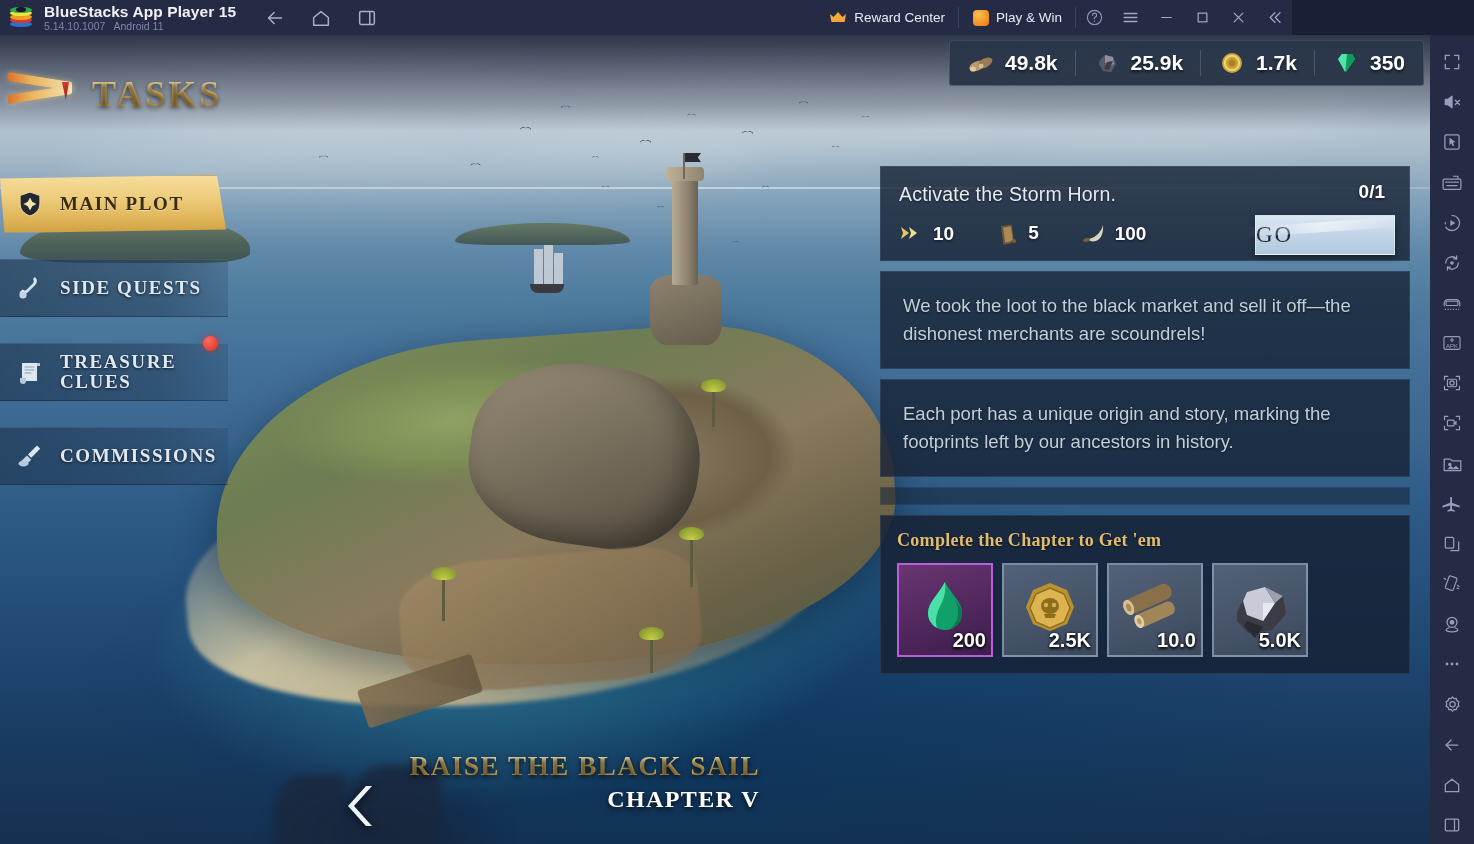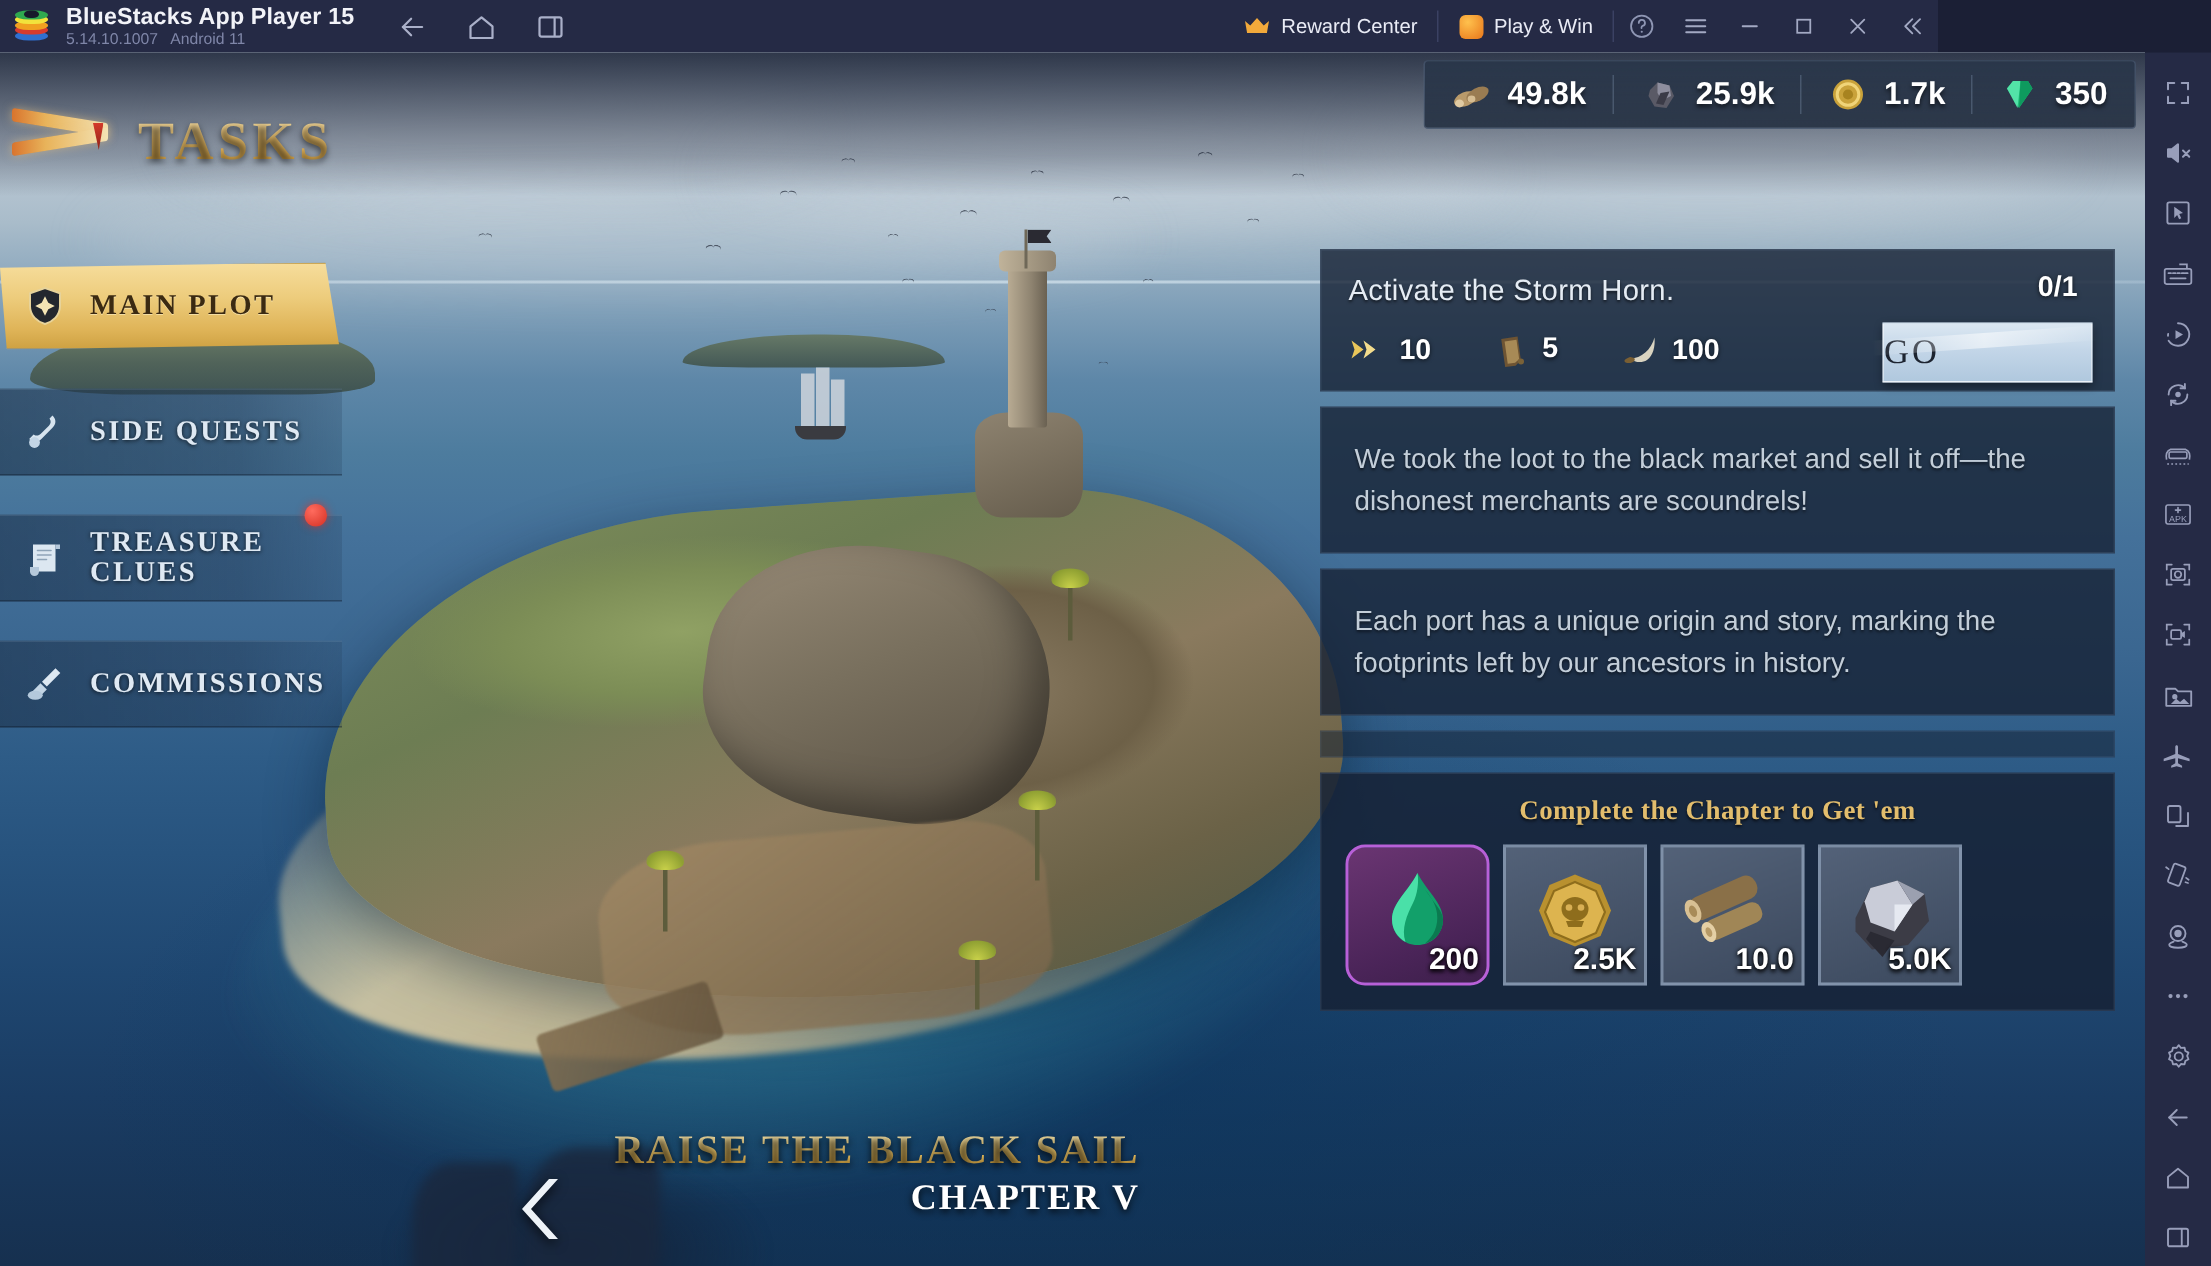--- a/index.html
+++ b/index.html
@@ -323,34 +323,32 @@
     background: rgba(22,34,53,.86);
     border: 1px solid rgba(140,170,205,.14);
     padding: 14px 16px 16px 16px;
   }
   .reward-title {
     font-family:"Liberation Serif", serif;
     font-size: 18px; font-weight:700; letter-spacing:.3px;
     color: #e2bd6d;
     text-shadow: 0 1px 2px rgba(0,0,0,.7);
     margin-bottom: 12px;
-    text-align: center;
   }
   .reward-row { display:flex; gap: 9px; }
   .ritem {
     width: 96px; height: 94px; position:relative;
     border: 2px solid rgba(170,190,215,.55);
     background: linear-gradient(160deg, rgba(108,122,144,.70), rgba(74,86,106,.72));
     display:flex; align-items:center; justify-content:center;
     cursor:pointer;
   }
   .ritem.rare {
     border-color: #b860d8;
     background: linear-gradient(160deg, #6a3572, #4a2458 70%, #3c1f4a);
-    border-radius: 13px;
   }
   .ritem .rqty {
     position:absolute; right:5px; bottom:3px;
     font-size: 20px; font-weight:700; color:#fff;
     text-shadow: 0 2px 3px rgba(0,0,0,.85), 0 0 3px rgba(0,0,0,.9);
   }
 
   
   .chapter { position:absolute; left: 340px; top: 716px; width: 420px; text-align:right; }
   .ch-name {

